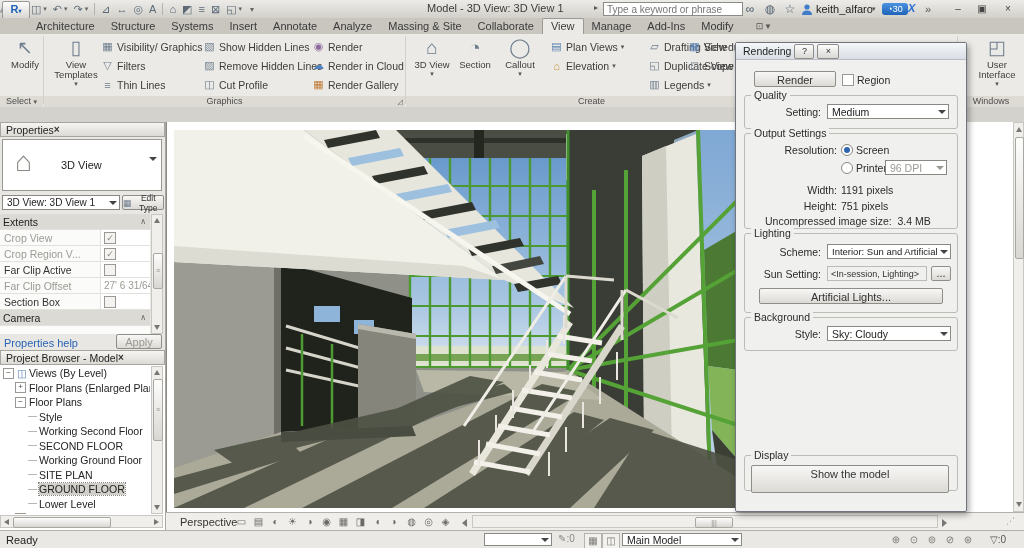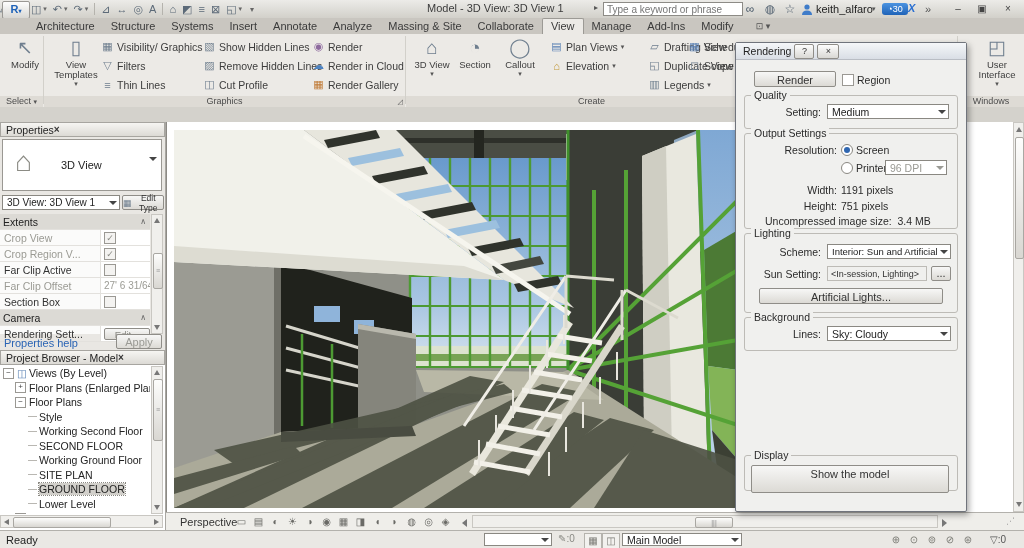--- a/index.html
+++ b/index.html
@@ -431,26 +431,20 @@
     <div class="prow">
         <span class="n">Section Box</span>
         <span class="v">
           <span class="cb"></span>
         </span>
       </div>
     <div class="prow grp">
         <span>Camera</span>
         <span style="font-size:8px;color:#666">∧</span>
       </div>
-    <div class="prow">
-        <span class="n">Rendering Sett...</span>
-        <span class="v" style="justify-content:center">
-          <span class="btn" style="width:64px;height:12px;font-size:9.5px;line-height:12px;color:#8a8a84">Edit...</span>
-        </span>
-      </div>
   </div>
   <div class="ab sb-track" style="left:151px;top:92px;width:12px;height:120px">
     <div class="ab sb-ar" style="left:2px;top:3px;border-left:3px solid transparent;border-right:3px solid transparent;border-bottom:5px solid #777"></div>
     <div class="ab sb-thumb" style="left:1px;top:38px;width:8px;height:34px;font-size:7px;line-height:34px;text-align:center;color:#999">≡</div>
     <div class="ab sb-ar" style="left:2px;bottom:3px;border-left:3px solid transparent;border-right:3px solid transparent;border-top:5px solid #777"></div>
   </div>
   <span class="ab link" style="left:4px;top:215px">Properties help</span>
   <span class="ab btn" style="left:116px;top:212px;width:46px;height:15px;line-height:15px;color:#9a9a94">Apply</span>
 </div>
 
@@ -587,21 +581,21 @@
         <span class="caret"></span>
     </div>
     <span class="dlab" style="right:136px;top:34px">Sun Setting:</span>
     <div class="ab" style="left:82px;top:32px;width:100px;height:15px;border:1px solid #bdbbb6;background:#f0f0ee;font-size:9px;line-height:15px;padding-left:3px;box-sizing:border-box;white-space:nowrap;overflow:hidden">&lt;In-session, Lighting&gt;</div>
     <span class="ab btn" style="left:186px;top:32px;width:20px;height:15px;line-height:13px">...</span>
     <span class="ab btn" style="left:14px;top:54px;width:184px;height:16px;line-height:16px">Artificial Lights...</span>
   </div>
 
   <div class="grp-box" style="left:8px;top:274px;width:212px;height:32px">
     <span class="grp-leg">Background</span>
-    <span class="dlab" style="right:136px;top:10px">Lines:</span>
+    <span class="dlab" style="right:136px;top:10px">Style:</span>
     <div class="combo ab" style="left:82px;top:8px;width:124px;height:15px">
       <span>Sky: Cloudy</span>
         <span class="caret"></span>
     </div>
   </div>
 
 
   <div class="grp-box" style="left:8px;top:412px;width:212px;height:34px">
     <span class="grp-leg">Display</span>
     <span class="ab btn" style="left:6px;top:9px;width:198px;height:28px;line-height:16px">Show the model</span>

